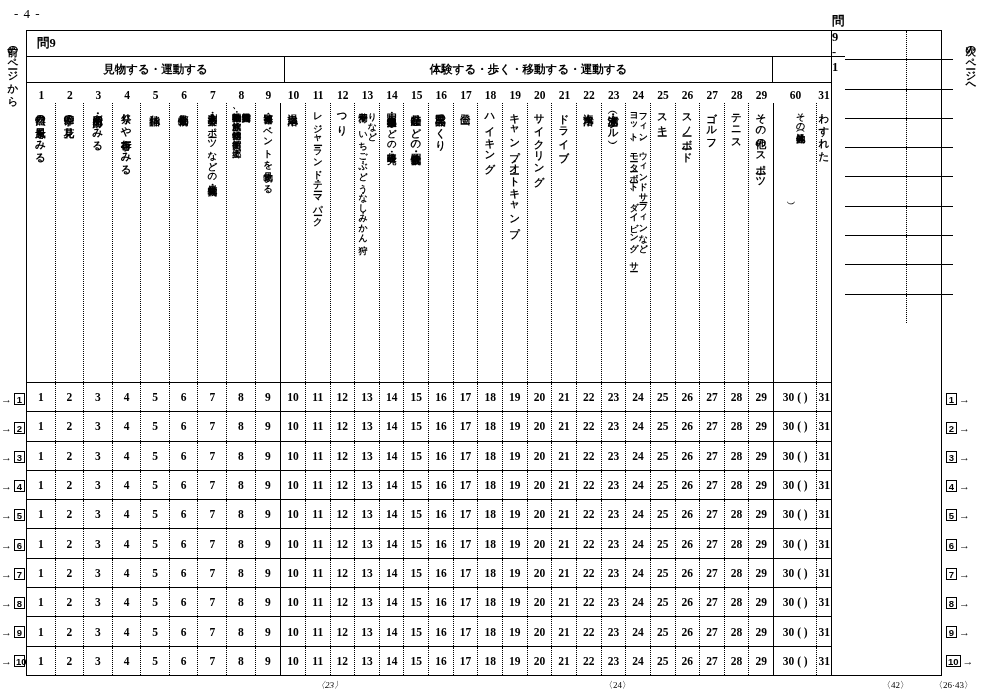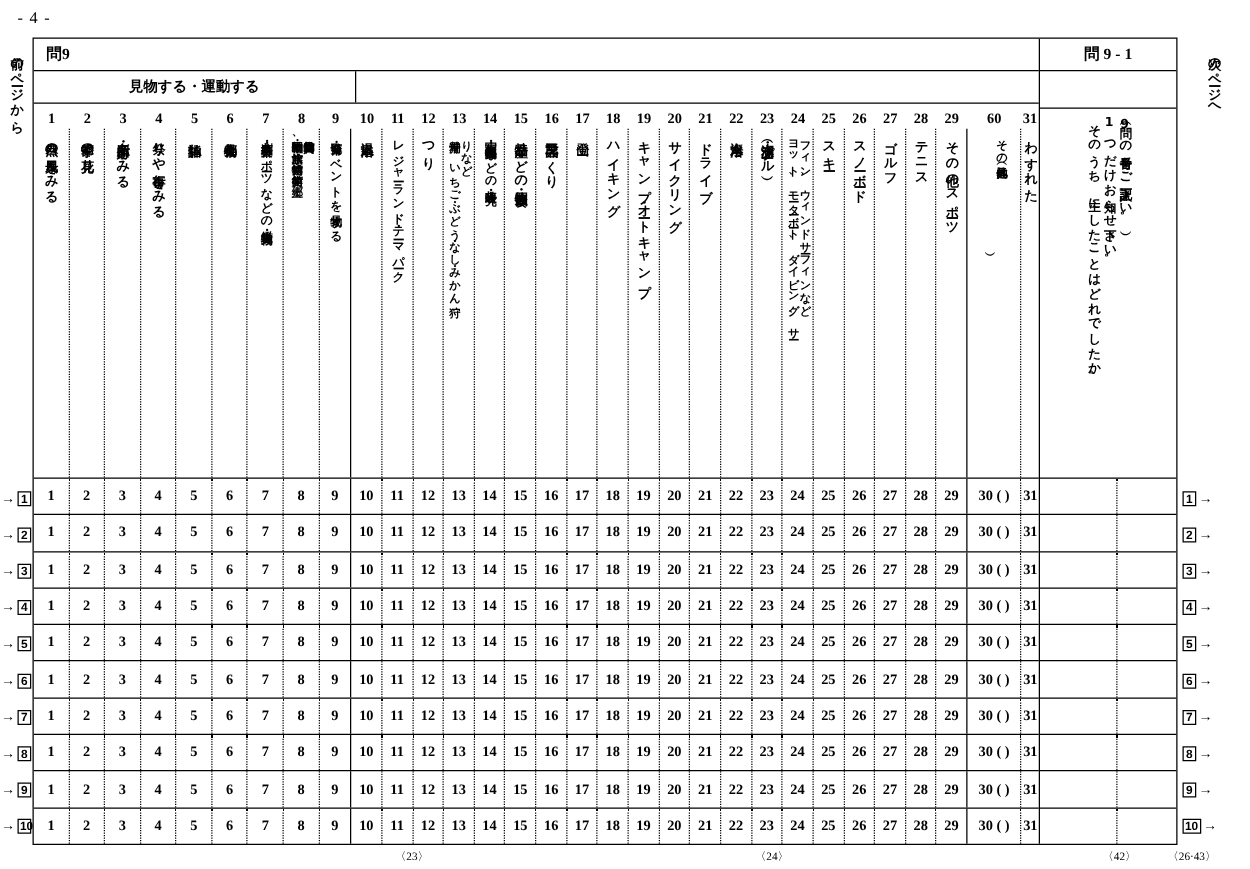--- a/index.html
+++ b/index.html
@@ -21,21 +21,21 @@
   .form{
     position:absolute;left:26px;top:30px;
     width:916px;height:646px;
     border:1.6px solid #000;
     box-sizing:border-box;
     display:flex;
     flex-direction:row;
   }
   .form-left{ width:804px; display:flex; flex-direction:column; }
   .form-right{ width:110px; border-left:1.6px solid #000; box-sizing:border-box;
-               display:flex; flex-direction:column; }
+               display:flex; flex-direction:row; }
 
   
   .title-row{
     height:26px;border-bottom:1.2px solid #000;
     display:flex;align-items:center;box-sizing:border-box;
     font-size:12.5px;font-weight:bold;
     padding-left:10px;white-space:nowrap;
   }
   .title-row .qno{margin-right:14px;}
   .q91-head{
@@ -267,20 +267,21 @@
 
   <div class="form-left">
 
     <div class="title-row">
       <span class="qno">問9</span>
     </div>
 
 
     <div class="band2">
       <div class="cell c-a">見物する・運動する</div>
+      <div class="cell c-b">体験する・歩く・移動する・運動する</div>
       <div class="cell c-c"></div>
     </div>
 
     <div class="numrow" id="header-numbers">
         <div class="n" style="width: 29px;">1</div>
         <div class="n" style="width: 29px;">2</div>
         <div class="n" style="width: 29px;">3</div>
         <div class="n" style="width: 29px;">4</div>
         <div class="n" style="width: 29px;">5</div>
         <div class="n" style="width: 29px;">6</div>
@@ -791,16 +792,16 @@
           <div class="q91-b"></div>
         </div>
         <div class="q91-row">
           <div class="q91-a"></div>
           <div class="q91-b"></div>
         </div>
       </div>
   </div>
 </div>
 
-<div class="footmark" style="left: 316px;">〈23〉</div>
+<div class="footmark" style="left: 316px; font-style: italic;">〈23〉</div>
 <div class="footmark" style="left: 604px;">〈24〉</div>
 <div class="footmark" style="left: 882px;">〈42〉</div>
 <div class="footmark" style="left: 934px;">〈26·43〉</div>
 
 </body></html>

